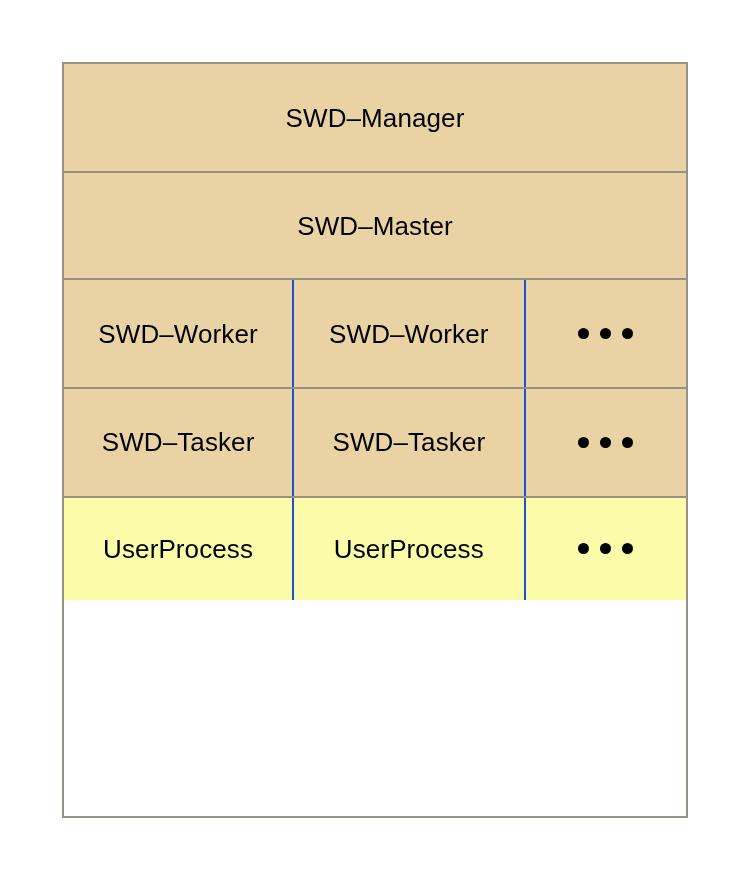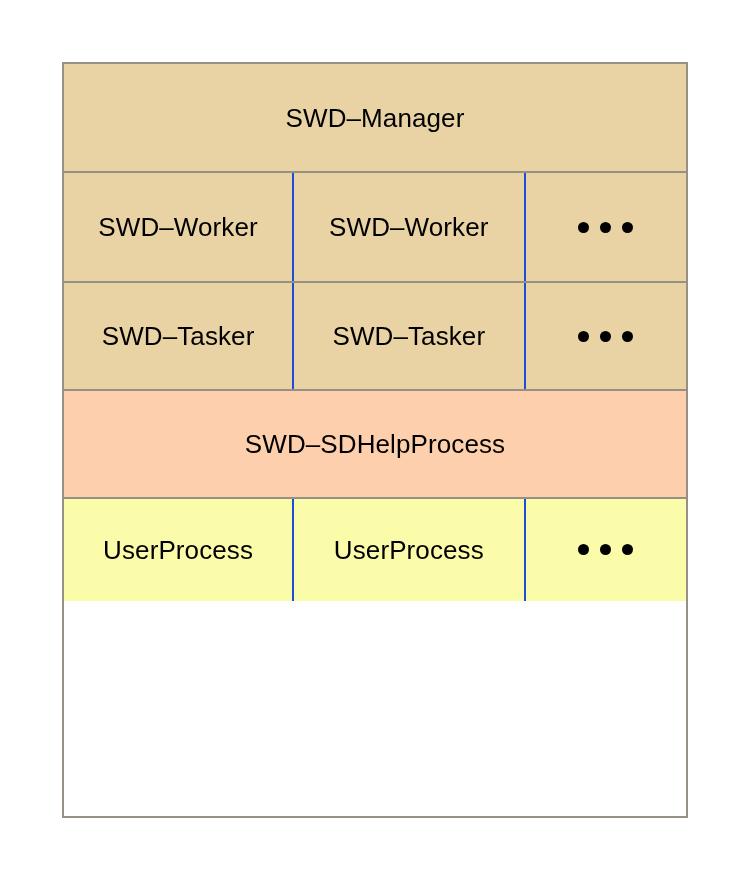--- a/index.html
+++ b/index.html
@@ -90,20 +90,25 @@
 <body>
 
 <div id="stack-diagram">
 
   <div class="stack-row fill-tan" style="height:14.55%">
     <div class="cell col-full">
       <span class="cell-label">SWD–Manager</span>
     </div>
   </div>
 
+  <div class="stack-row fill-tan" style="height:14.15%">
+    <div class="cell col-full">
+      <span class="cell-label">SWD–Master</span>
+    </div>
+  </div>
 
   <div class="stack-row fill-tan" style="height:14.55%">
     <div class="cell col-a">
       <span class="cell-label">SWD–Worker</span>
     </div>
     <div class="cell col-b">
       <span class="cell-label">SWD–Worker</span>
     </div>
     <div class="cell col-c">
       <span class="ellipsis-icon">
@@ -123,25 +128,20 @@
     </div>
     <div class="cell col-c">
       <span class="ellipsis-icon">
         <span class="dot"></span>
         <span class="dot"></span>
         <span class="dot"></span>
       </span>
     </div>
   </div>
 
-  <div class="stack-row fill-pink" style="height:14.29%">
-    <div class="cell col-full">
-      <span class="cell-label">SWD–SDHelpProcess</span>
-    </div>
-  </div>
 
 
   <div class="stack-row fill-yellow" style="height:13.62%">
     <div class="cell col-a">
       <span class="cell-label">UserProcess</span>
     </div>
     <div class="cell col-b">
       <span class="cell-label">UserProcess</span>
     </div>
     <div class="cell col-c">

